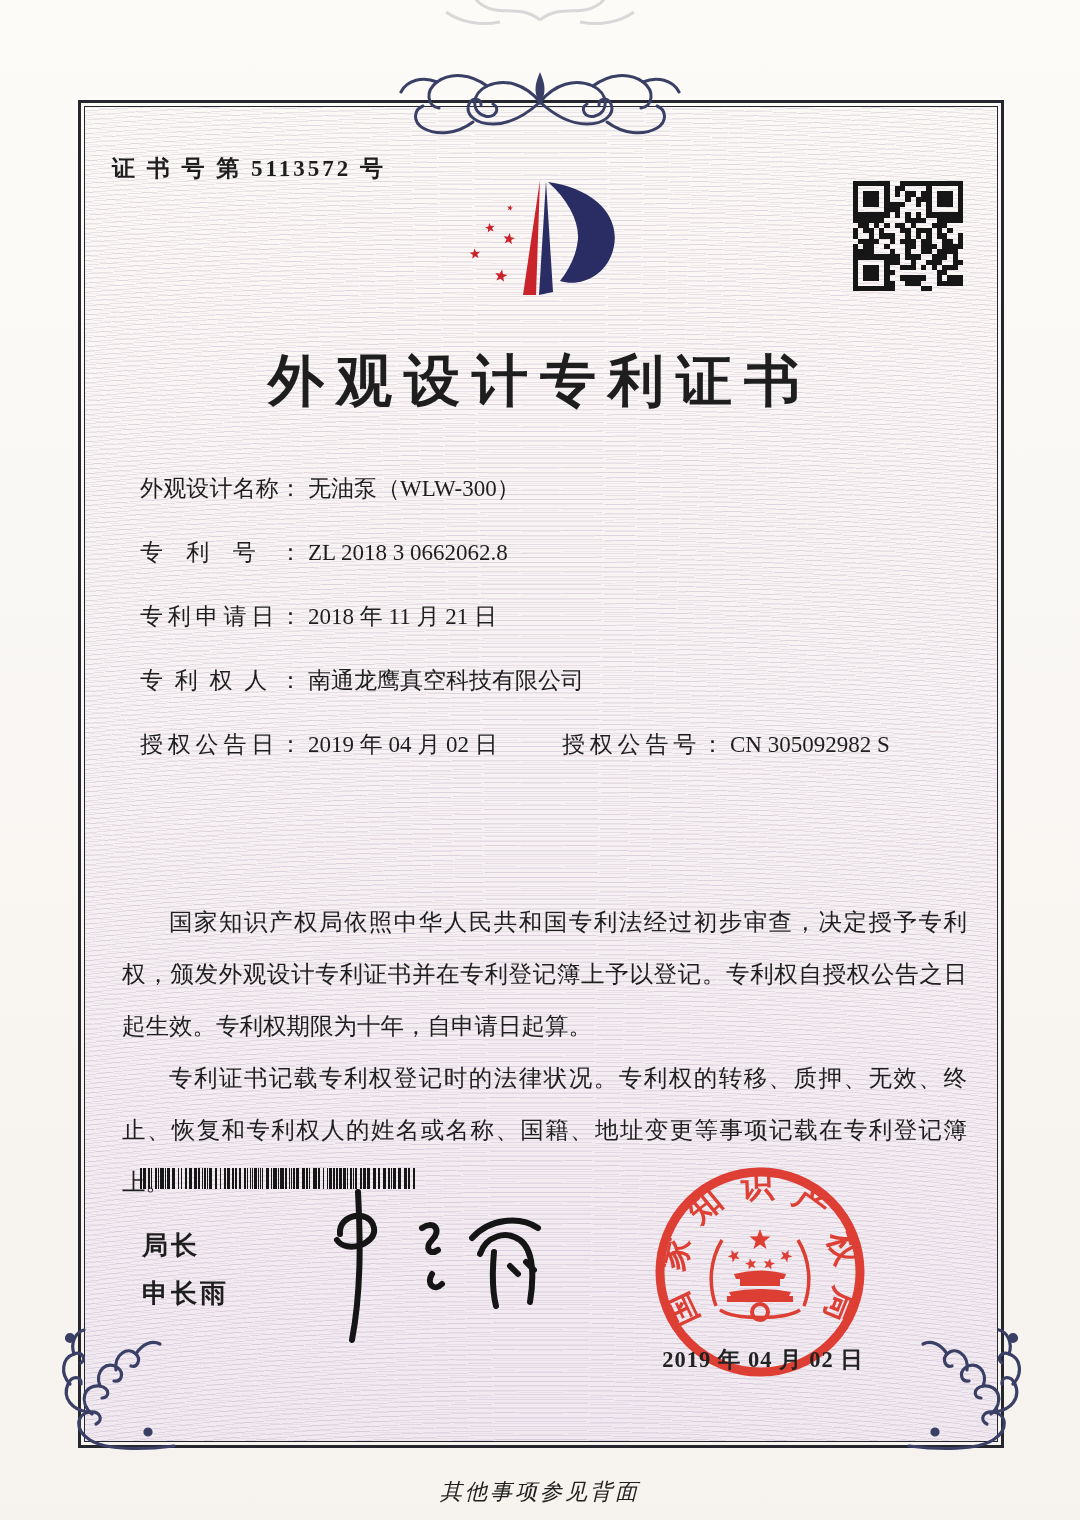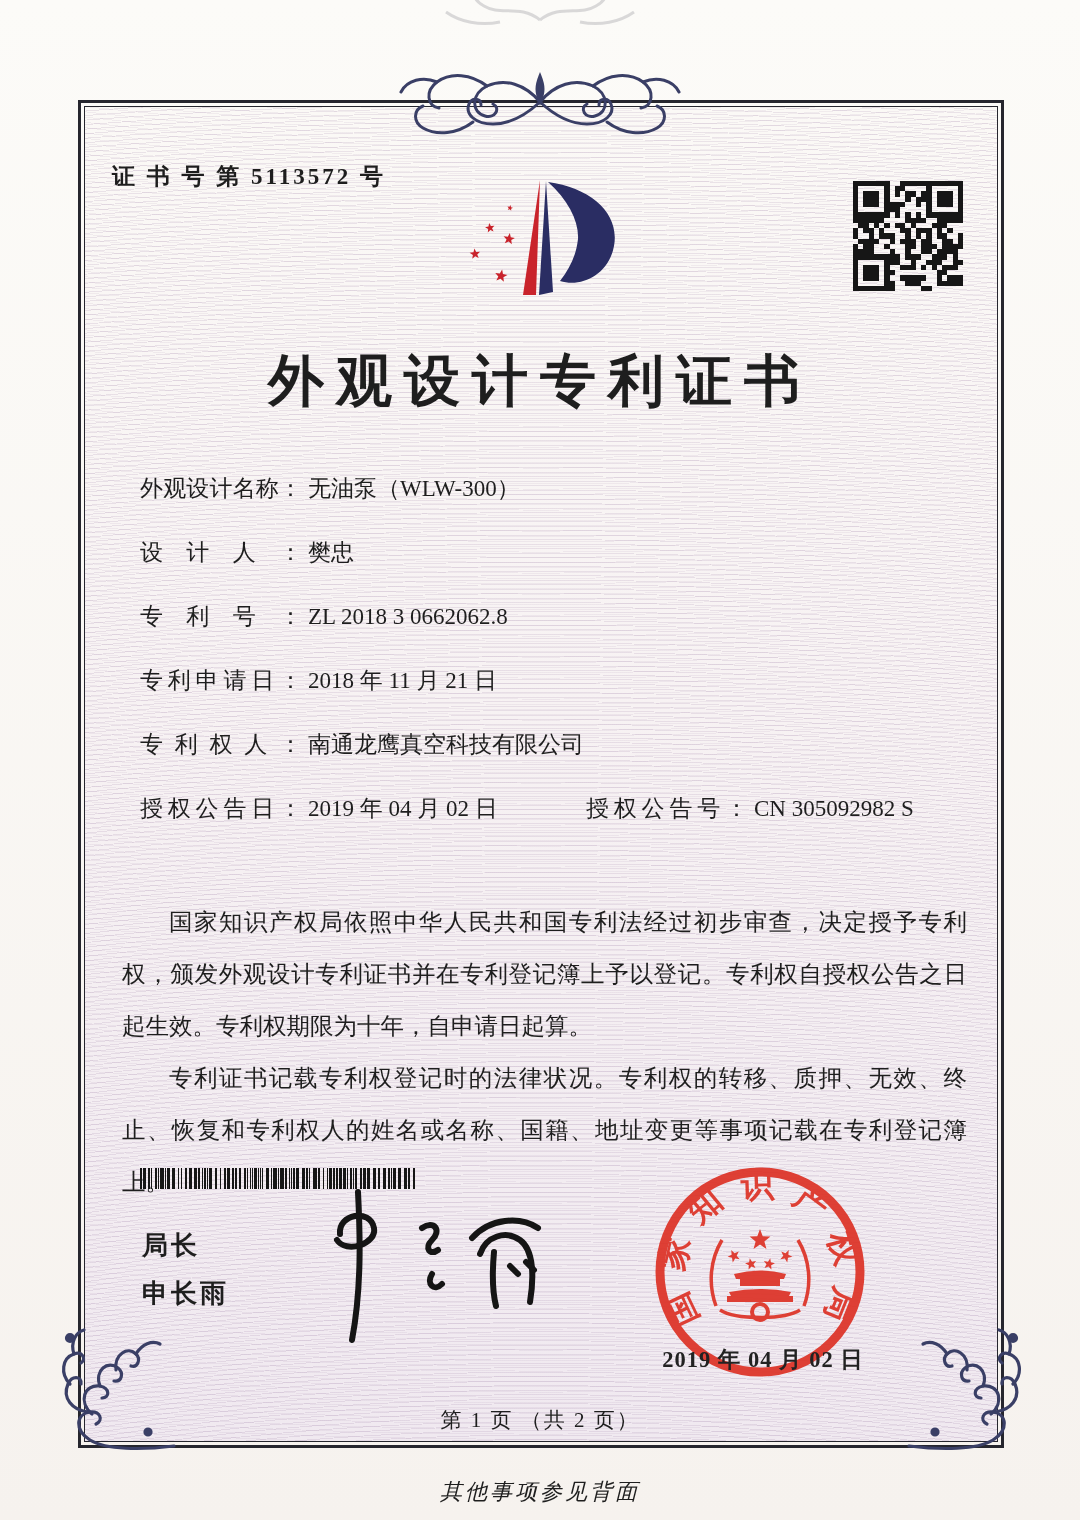--- a/index.html
+++ b/index.html
@@ -27,37 +27,37 @@
       repeating-radial-gradient(1400px 900px at 50% 190%, rgba(150,118,160,.17) 0 1.5px, transparent 1.5px 7px),
       repeating-radial-gradient(1600px 1050px at 50% -130%, rgba(150,118,160,.10) 0 1.5px, transparent 1.5px 8px),
       linear-gradient(#fbf9f6 0%, #f7f2f3 45%, #f0e9f0 100%);
   }
   .ornament{position:absolute;pointer-events:none;}
   .ghost-flourish{left:50%;top:-36px;transform:translateX(-50%);opacity:.3;filter:blur(.6px);}
   .top-flourish{left:50%;top:62px;transform:translateX(-50%);}
   .corner-bl{left:52px;top:1326px;}
   .corner-br{left:906px;top:1326px;transform:scaleX(-1);}
 
-  .cert-no{position:absolute;left:112px;top:161px;font-size:23px;font-weight:bold;
+  .cert-no{position:absolute;left:112px;top:153px;font-size:23px;font-weight:bold;
     letter-spacing:3px;white-space:nowrap;}
   .logo{position:absolute;left:440px;top:168px;}
   .qr{position:absolute;left:853px;top:181px;}
 
   .title{position:absolute;left:0;top:344px;width:100%;text-align:center;
     font-size:56px;font-weight:bold;letter-spacing:12px;}
 
   .fields{position:absolute;left:140px;top:472px;width:760px;font-size:23px;}
   .field-row{margin-bottom:30px;line-height:34px;white-space:nowrap;}
   .f-label{display:inline-block;width:162px;text-align:justify;text-align-last:justify;
     vertical-align:top;font-weight:500;}
   .f-value{display:inline-block;vertical-align:top;margin-left:6px;}
   .addr-val{width:578px;white-space:normal;line-height:36px;}
   .grant-row{white-space:nowrap;}
   .grant-val{width:230px;}
-  .grant-label2{margin-left:48px;}
+  .grant-label2{margin-left:24px;}
 
   .body-text{position:absolute;left:122px;top:896px;width:845px;
     font-size:23.5px;line-height:52px;text-align:justify;}
   .body-text p{margin:0;text-indent:2em;}
 
   .barcode{position:absolute;left:140px;top:1168px;}
 
   .director{position:absolute;left:142px;top:1232px;font-size:26px;line-height:1;
     font-family:"Liberation Sans","DejaVu Sans",sans-serif;font-weight:bold;}
   .director div{margin-bottom:22px;letter-spacing:3px;}
@@ -405,23 +405,20 @@
       <rect x="14" y="20" width="1" height="1" fill="#161616"></rect>
     </svg>
 
   <div class="title">外观设计专利证书</div>
 
   <div class="fields">
     <div class="field-row">
       <span class="f-label">外观设计名称：</span><span class="f-value">无油泵（WLW-300）</span>
     </div>
     <div class="field-row">
-      <span class="f-label">设计人：</span><span class="f-value">樊忠</span>
-    </div>
-    <div class="field-row">
       <span class="f-label">专利号：</span><span class="f-value">ZL 2018 3 0662062.8</span>
     </div>
     <div class="field-row">
       <span class="f-label">专利申请日：</span><span class="f-value">2018 年 11 月 21 日</span>
     </div>
     <div class="field-row">
       <span class="f-label">专利权人：</span><span class="f-value">南通龙鹰真空科技有限公司</span>
     </div>
     <div class="field-row grant-row">
       <span class="f-label">授权公告日：</span><span class="f-value grant-val">2019 年 04 月 02 日</span><span class="f-label grant-label2">授权公告号：</span><span class="f-value">CN 305092982 S</span>
@@ -547,16 +544,15 @@
       <path d="M-31,16 Q0,10 31,16 L29,20 L-29,20 Z" stroke="none"></path>
       <rect x="-33" y="20" width="66" height="6" stroke="none"></rect>
       <circle cx="0" cy="36" r="8" fill="none" stroke-width="4"></circle>
       <path d="M-44,30 C-52,8 -50,-16 -38,-36" fill="none" stroke-width="3.5"></path>
       <path d="M44,30 C52,8 50,-16 38,-36" fill="none" stroke-width="3.5"></path>
       <path d="M-40,34 C-24,44 24,44 40,34" fill="none" stroke-width="3.5"></path>
     </g>
   </svg>
   <div class="seal-date">2019 年 04 月 02 日</div>
 
-  <div class="page-info">第 1 页 （共 2 页）</div>
   <div class="back-note">其他事项参见背面</div>
 
 </div>
 
 </body></html>

